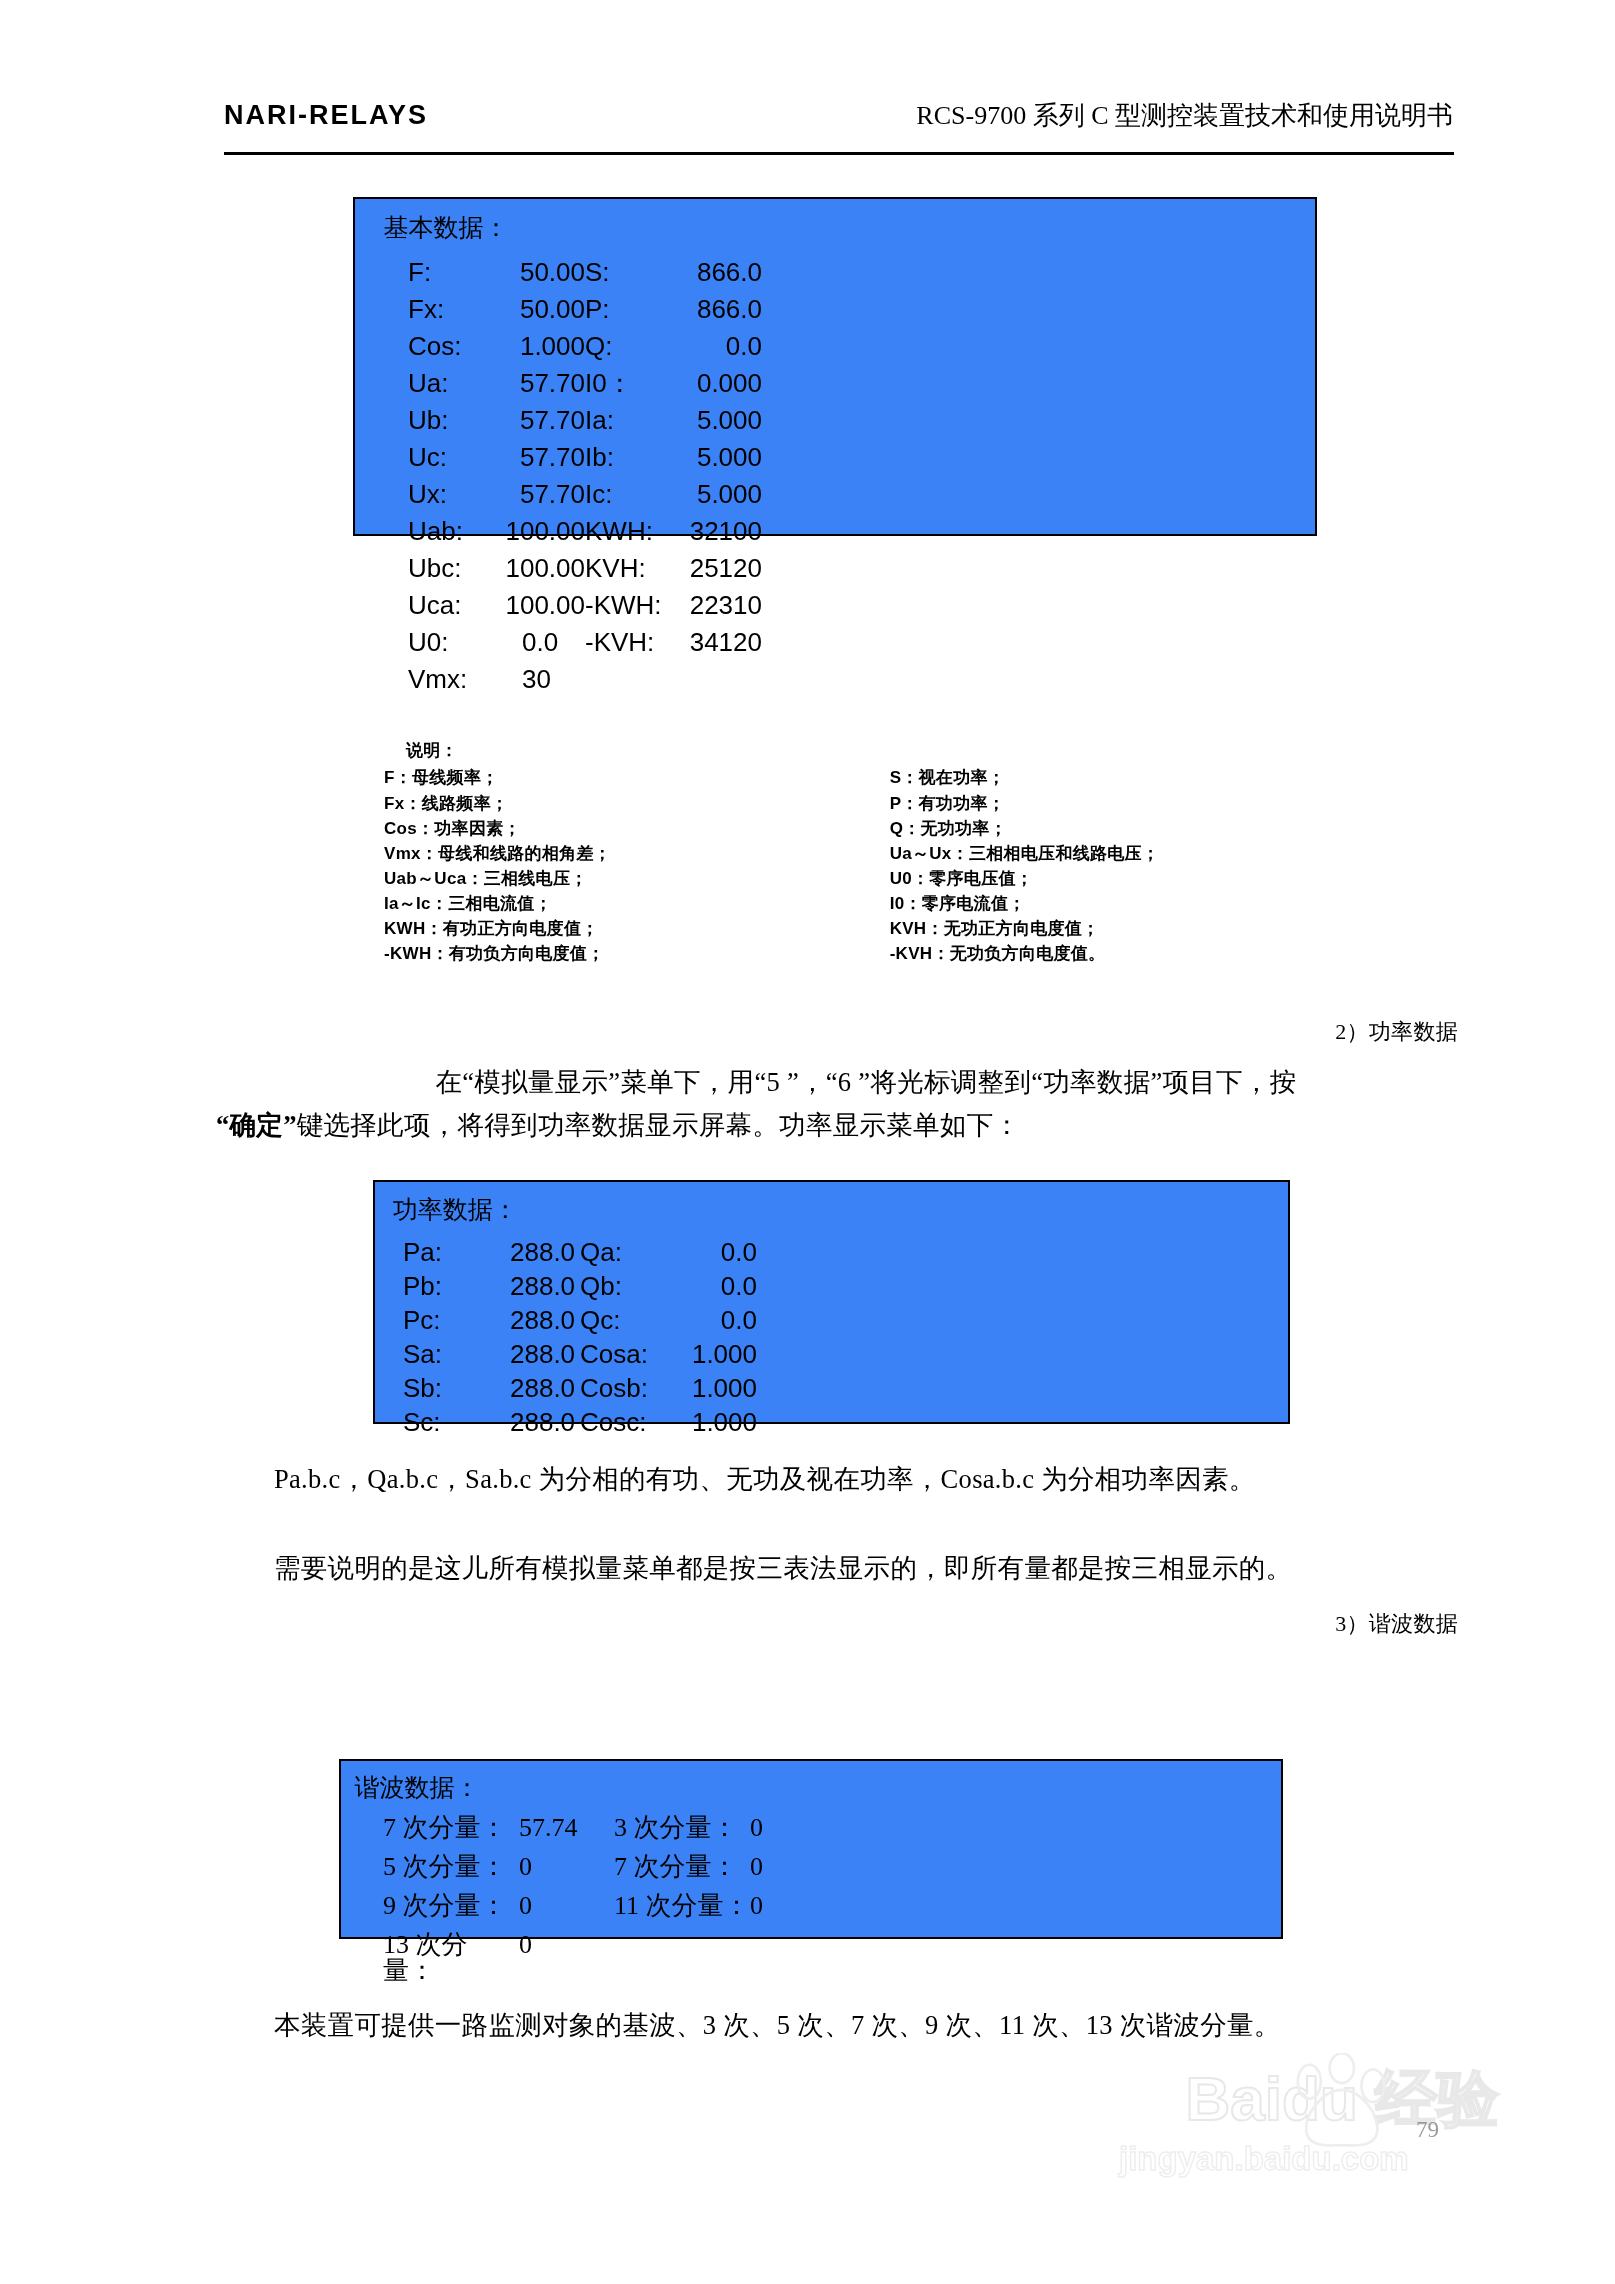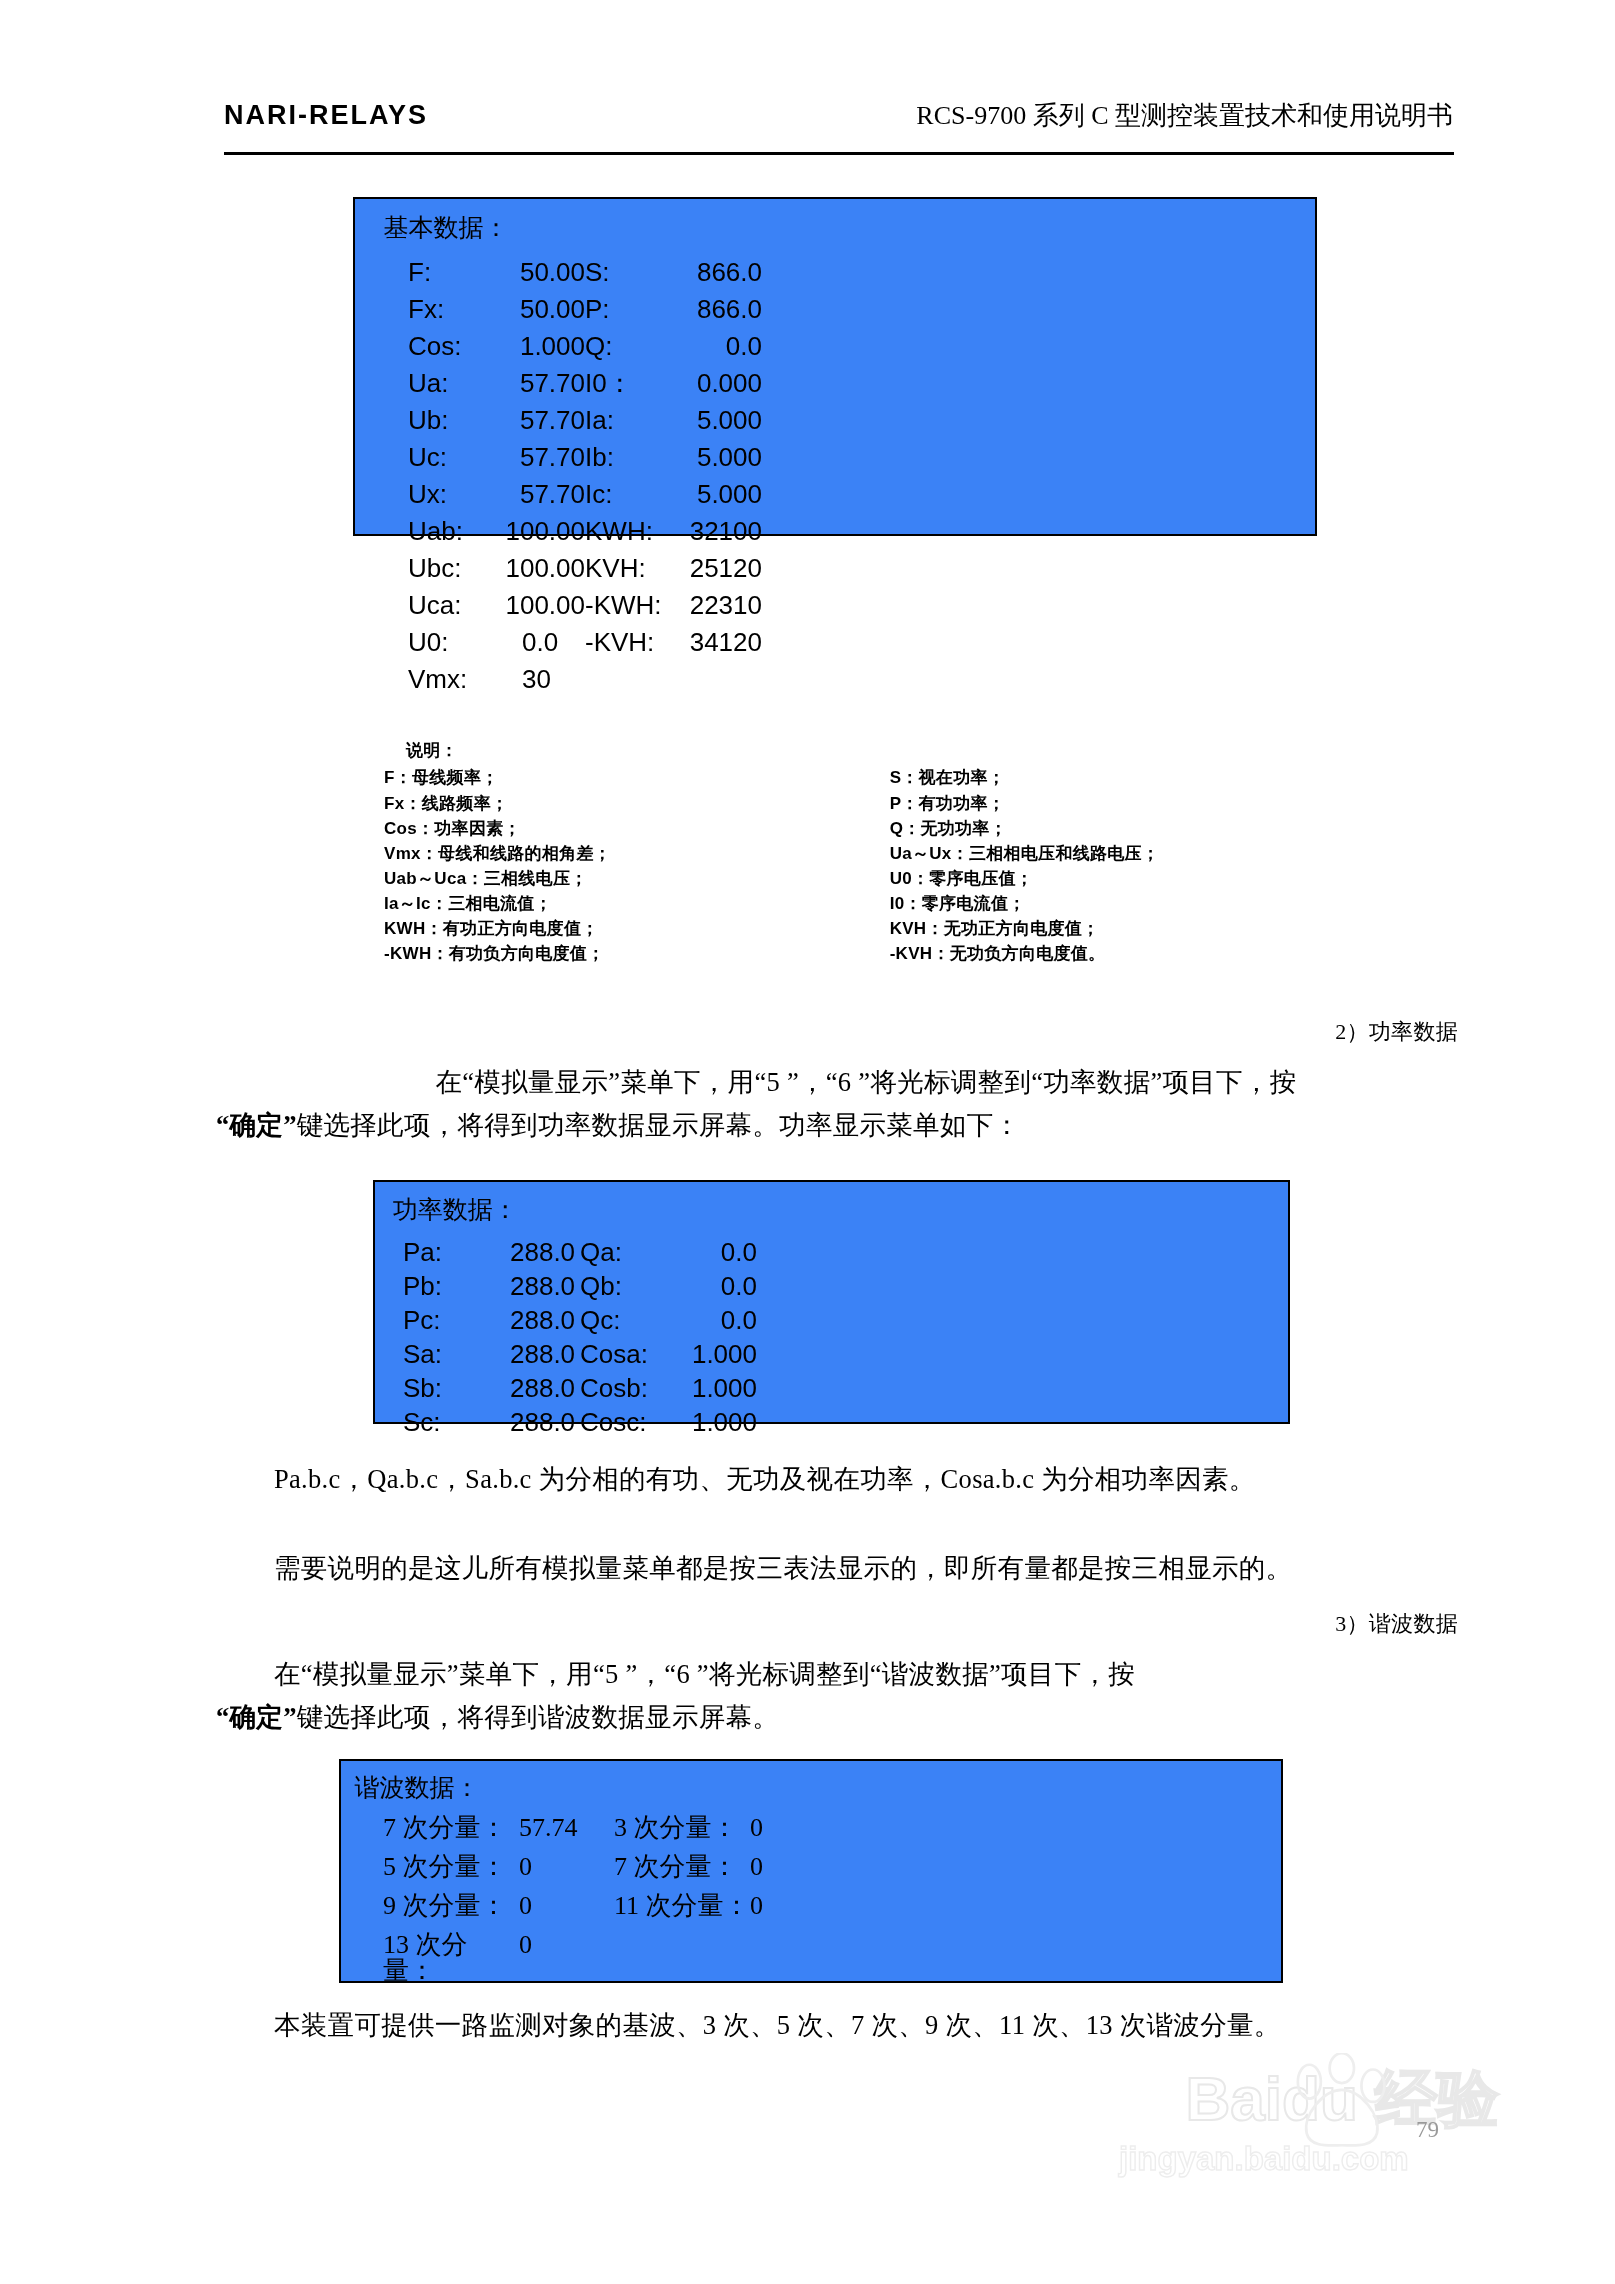--- a/index.html
+++ b/index.html
@@ -112,21 +112,21 @@
   #box-power .c1 { width: 177px; }
   #box-power .c1 .lbl { width: 107px; }
   #box-power .c2 { width: 177px; }
   #box-power .c2 .lbl { width: 143px; }
 
   
   #box-harm {
     left: 339px;
     top: 1759px;
     width: 944px;
-    height: 224px;
+    height: 180px;
   }
   #box-harm .box-title { position: absolute; left: 13.6px; top: 13.6px; }
   #box-harm .box-rows  { position: absolute; left: 42px; top: 54px; font-family: "Liberation Serif","DejaVu Serif",serif; }
   #box-harm .row { height: 39px; }
   #box-harm .c1 { width: 231px; }
   #box-harm .c1 .lbl { width: 136px; }
   #box-harm .c2 { width: 231px; }
   #box-harm .c2 .lbl { width: 136px; }
 
   
@@ -466,28 +466,20 @@
           </div>
         </div>
       </div>
   </div>
 
   <div class="para indent" id="para-after-power">Pa.b.c，Qa.b.c，Sa.b.c 为分相的有功、无功及视在功率，Cosa.b.c 为分相功率因素。</div>
 
   <div class="para indent" id="para-note">需要说明的是这儿所有模拟量菜单都是按三表法显示的，即所有量都是按三相显示的。</div>
 
   <div class="heading-item para" id="para-3">3）谐波数据</div>
-  <div class="para" id="para-3-body">
-    <span class="indent" style="display:block;">
-      <span>在“模拟量显示”菜单下，用“5 ”，“6 ”将光标调整到“谐波数据”项目下，按</span>
-    </span>
-    <span style="display:block;">
-      <b class="strong">“确定”</b><span>键选择此项，将得到谐波数据显示屏幕。</span>
-    </span>
-  </div>
 
   <div class="screen-box" id="box-harm">
     <div class="box-title">谐波数据：</div>
     <div class="box-rows" id="harm-rows">
         <div class="row">
           <div class="cellpair c1">
             <span class="lbl">7 次分量：</span>
             <span class="val">57.74</span>
           </div>
           <div class="cellpair c2">

